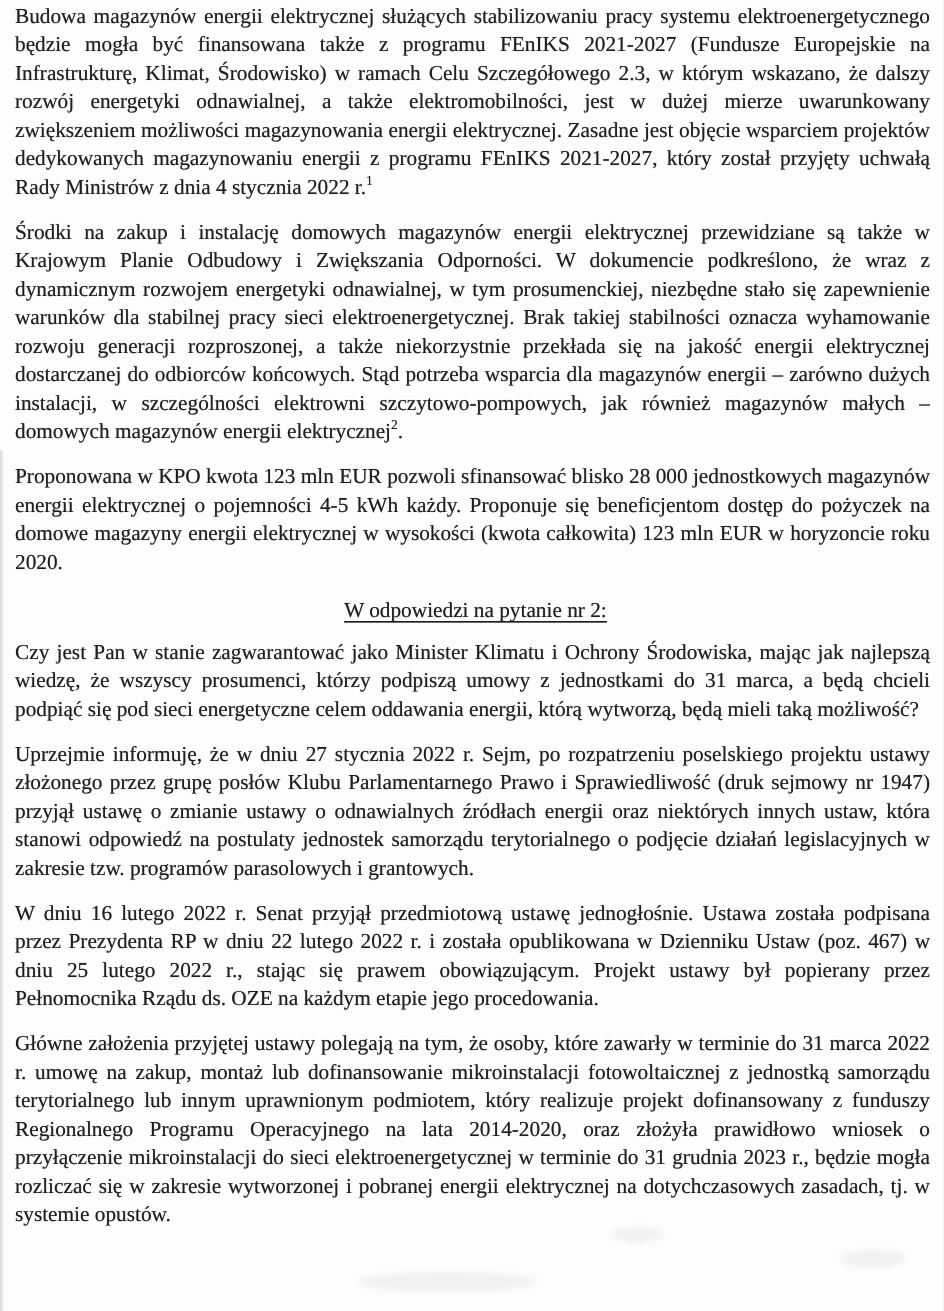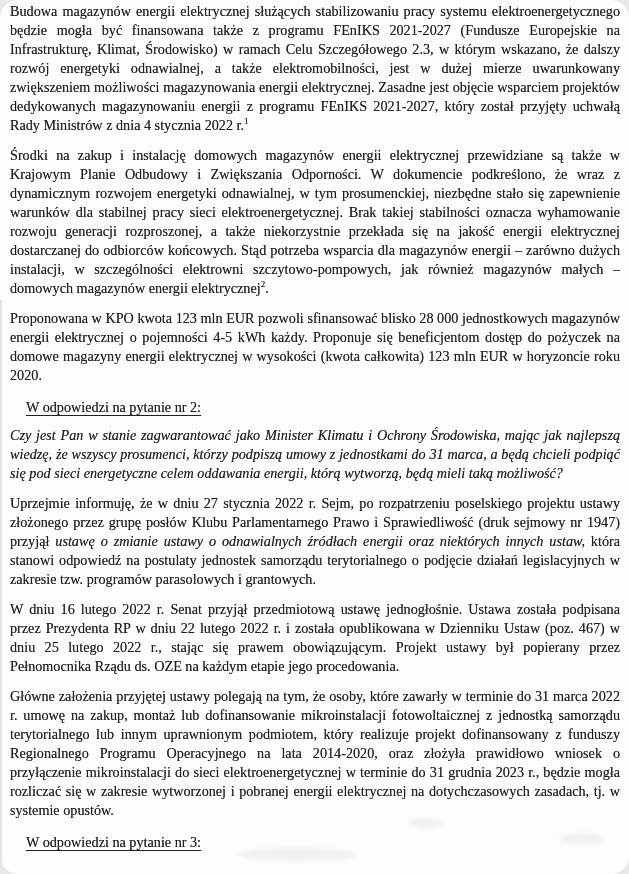--- a/index.html
+++ b/index.html
@@ -14,37 +14,35 @@
     margin: 0;
     background: #fdfdfc;
     box-sizing: border-box;
     padding: 2px 9px 0 10px;
     overflow: hidden;
     font-family: "Liberation Serif", "DejaVu Serif", serif;
     font-size: 14.2px;
     line-height: 19px;
     color: #1f1f1f;
     text-shadow: 0 0 0.5px rgba(35,35,35,0.65);
-    border-radius: 18px;
   }
   .page p {
     margin: 0 0 11px 0;
     text-align: justify;
   }
   .page p.heading-par {
-    text-align: left;
-    margin: 13px 0 9px 16px;
+    text-align: center;
+    margin: 13px 0 9px 4px;
   }
   .underline {
     text-decoration: underline;
     text-decoration-thickness: 1px;
     text-underline-offset: 3px;
   }
   .italic {
-    font-style: italic;
   }
   sup.fnref {
     font-size: 9px;
     line-height: 0;
     vertical-align: super;
   }
   
   .edge-streak {
     position: absolute;
     left: 0;
@@ -79,20 +77,19 @@
   <p class="heading-par"><span class="underline">W odpowiedzi na pytanie nr 2:</span></p>
 
   <p class="italic">Czy jest Pan w stanie zagwarantować jako Minister Klimatu i Ochrony Środowiska, mając jak najlepszą wiedzę, że wszyscy prosumenci, którzy podpiszą umowy z jednostkami do 31 marca, a będą chcieli podpiąć się pod sieci energetyczne celem oddawania energii, którą wytworzą, będą mieli taką możliwość?</p>
 
   <p><span>Uprzejmie informuję, że w dniu 27 stycznia 2022 r. Sejm, po rozpatrzeniu poselskiego projektu ustawy złożonego przez grupę posłów Klubu Parlamentarnego Prawo i Sprawiedliwość (druk sejmowy nr 1947) przyjął </span><span class="italic">ustawę o zmianie ustawy o odnawialnych źródłach energii oraz niektórych innych ustaw,</span><span> która stanowi odpowiedź na postulaty jednostek samorządu terytorialnego o podjęcie działań legislacyjnych w zakresie tzw. programów parasolowych i grantowych.</span></p>
 
   <p>W dniu 16 lutego 2022 r. Senat przyjął przedmiotową ustawę jednogłośnie. Ustawa została podpisana przez Prezydenta RP w dniu 22 lutego 2022 r. i została opublikowana w Dzienniku Ustaw (poz. 467) w dniu 25 lutego 2022 r., stając się prawem obowiązującym. Projekt ustawy był popierany przez Pełnomocnika Rządu ds. OZE na każdym etapie jego procedowania.</p>
 
   <p>Główne założenia przyjętej ustawy polegają na tym, że osoby, które zawarły w terminie do 31 marca 2022 r. umowę na zakup, montaż lub dofinansowanie mikroinstalacji fotowoltaicznej z jednostką samorządu terytorialnego lub innym uprawnionym podmiotem, który realizuje projekt dofinansowany z funduszy Regionalnego Programu Operacyjnego na lata 2014-2020, oraz złożyła prawidłowo wniosek o przyłączenie mikroinstalacji do sieci elektroenergetycznej w terminie do 31 grudnia 2023 r., będzie mogła rozliczać się w zakresie wytworzonej i pobranej energii elektrycznej na dotychczasowych zasadach, tj. w systemie opustów.</p>
 
-  <p class="heading-par"><span class="underline">W odpowiedzi na pytanie nr 3:</span></p>
 
   <div class="edge-streak"></div>
   <div class="smudge s1"></div>
   <div class="smudge s2"></div>
   <div class="smudge s3"></div>
 
 </div>
 
 </body></html>

